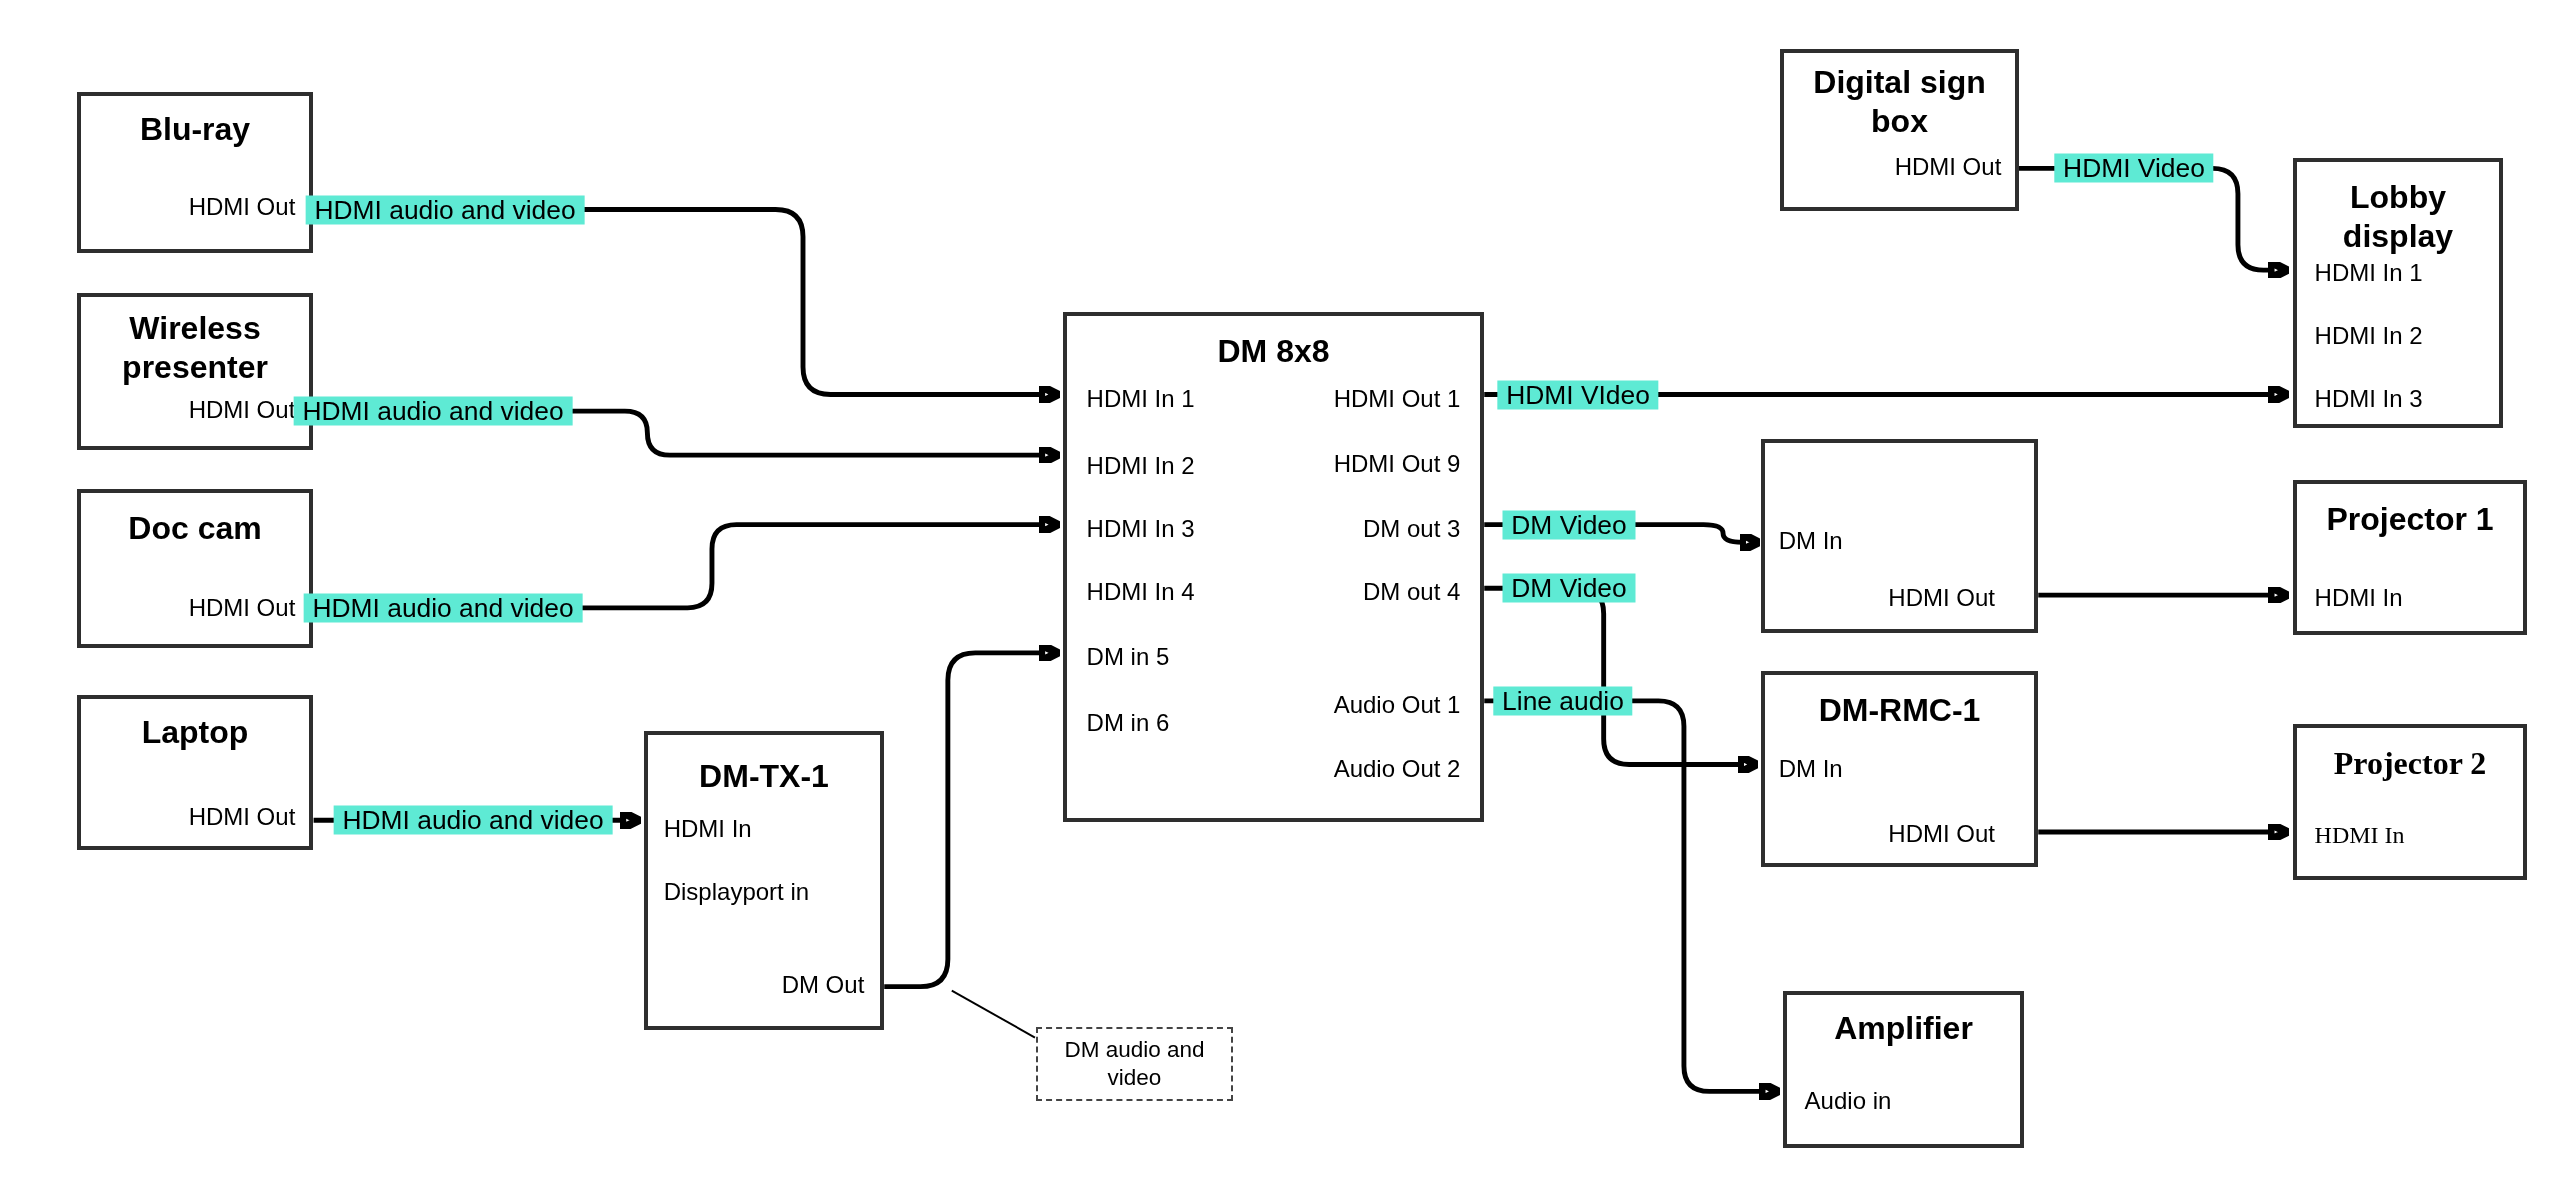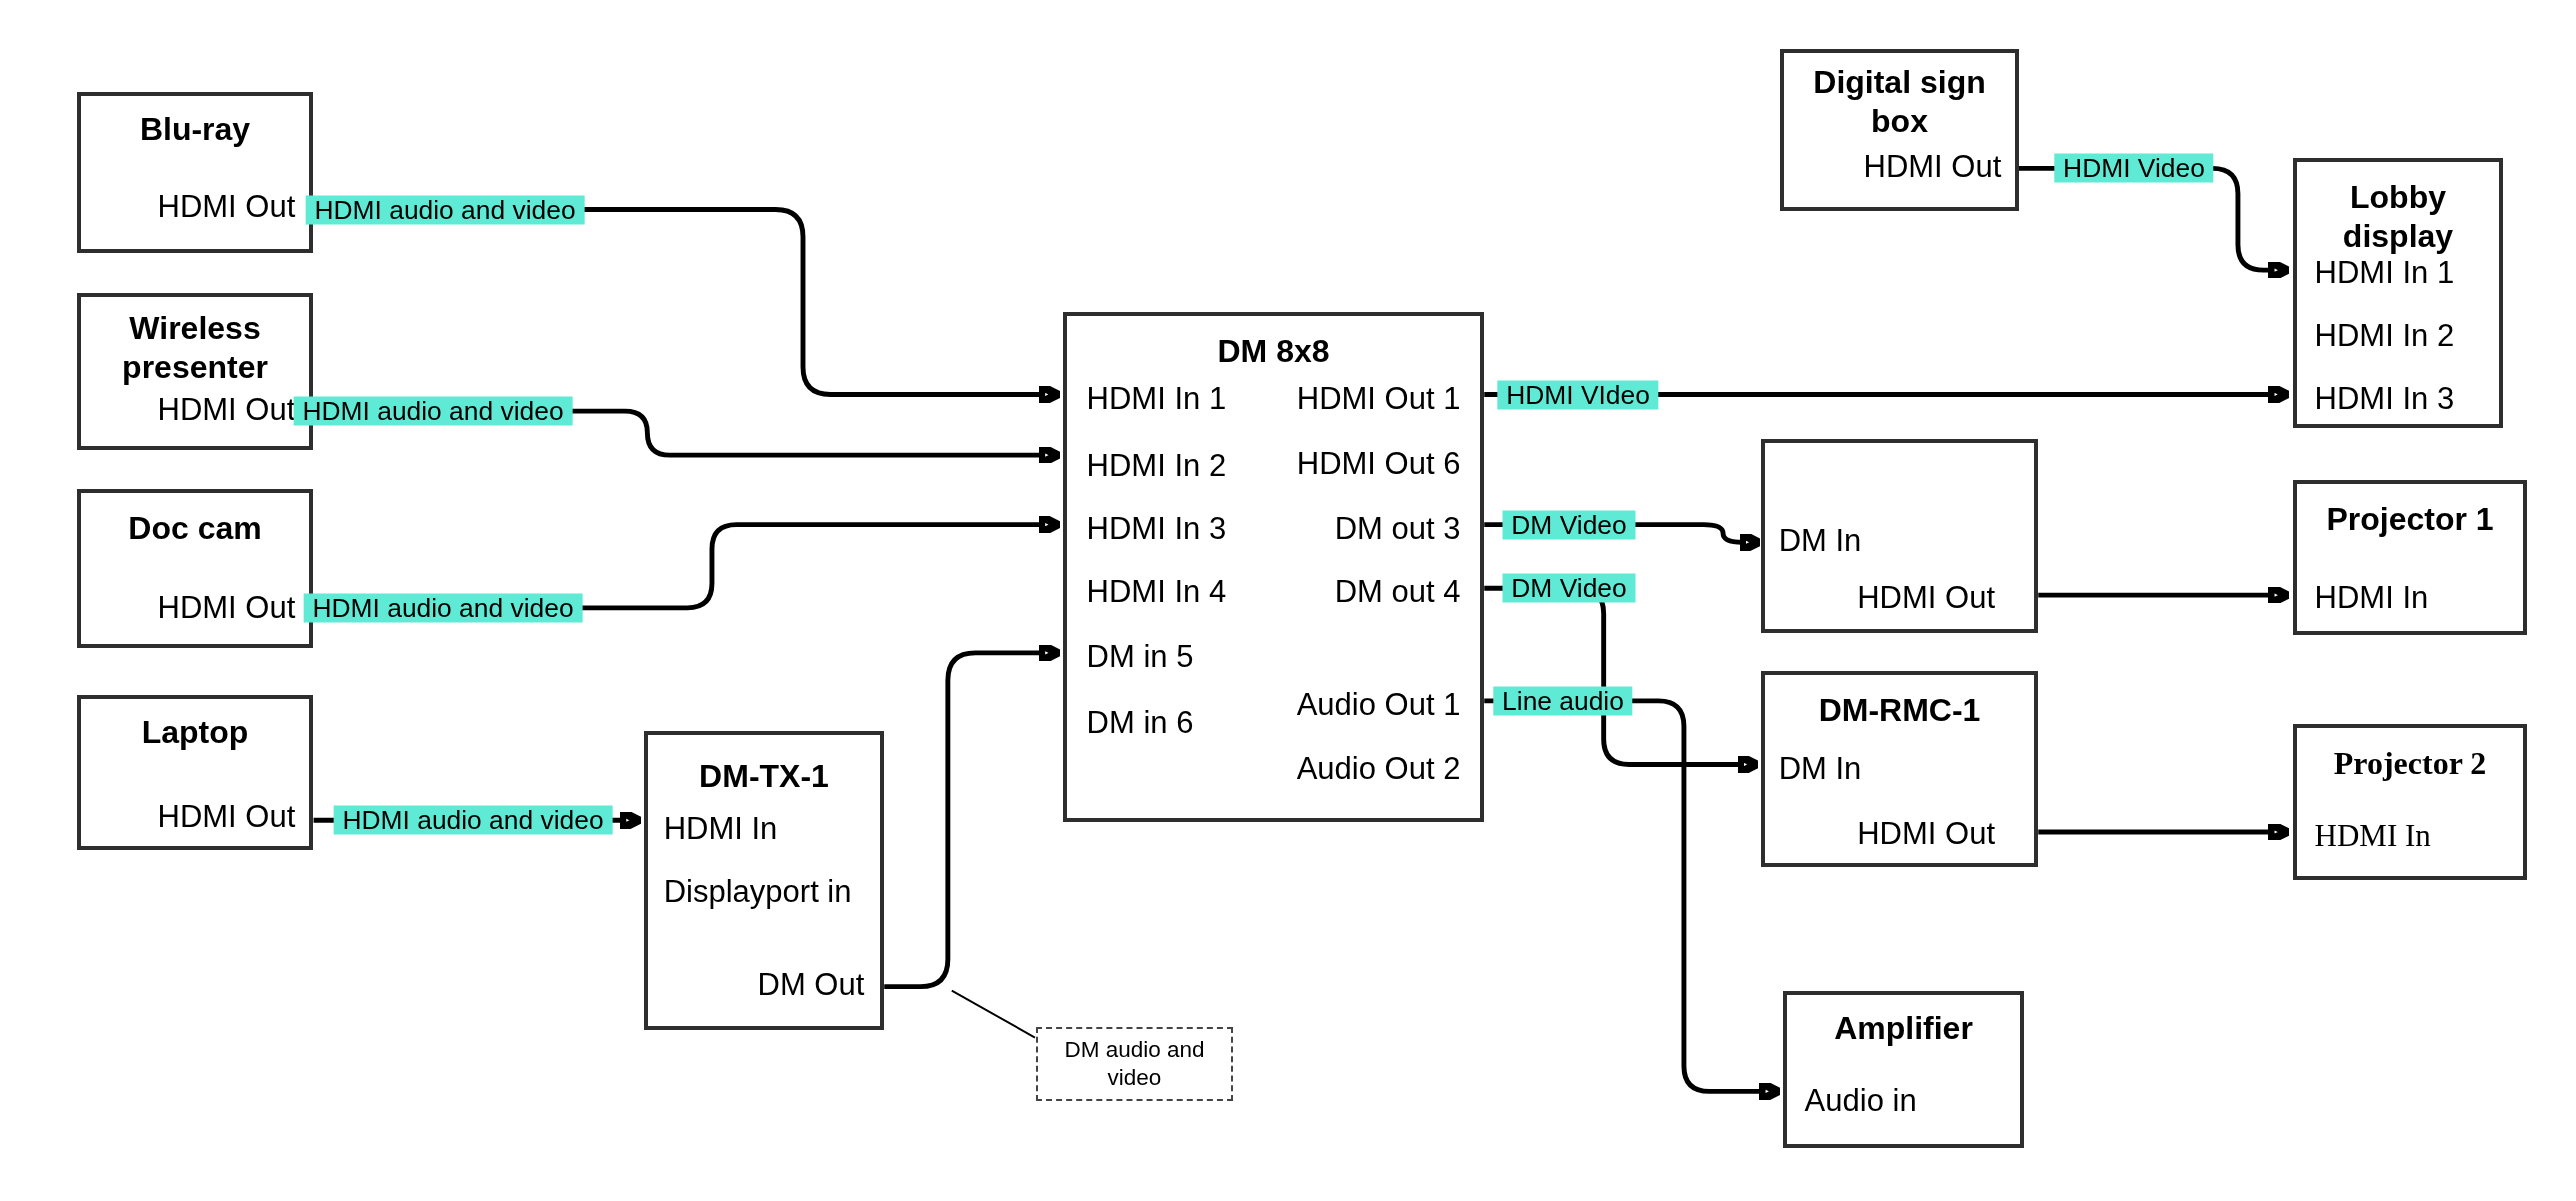--- a/index.html
+++ b/index.html
@@ -11,21 +11,21 @@
   svg.wires path{stroke:#000;stroke-width:5;fill:none;}
   svg.wires path.thin{stroke-width:2;}
   .node{
     position:absolute;background:#fff;border:4.9px solid #2e2e2e;box-sizing:border-box;
   }
   .node .title{
     width:100%;text-align:center;font-weight:bold;font-size:32px;line-height:39px;
     box-sizing:border-box;
   }
   .port{
-    position:absolute;font-size:31px;line-height:31px;white-space:nowrap;
+    position:absolute;font-size:24px;line-height:31px;white-space:nowrap;
   }
   .edge-label{
     position:absolute;transform:translate(-50%,-50%);background:#5eead4;
     font-size:26.4px;line-height:29px;padding:0 8.8px;white-space:nowrap;z-index:3;
   }
   .note{
     position:absolute;border:2px dashed #444;background:#fff;box-sizing:border-box;
     display:flex;align-items:center;justify-content:center;text-align:center;
   }
   .note .note-text{font-size:22.5px;line-height:28px;width:157px;}
@@ -113,21 +113,21 @@
 
   <div class="node" id="n-dm8x8">
     <div class="title">DM 8x8</div>
     <span class="port" style="top:67px;left:19.6px;">HDMI In 1</span>
     <span class="port" style="top:134px;left:19.6px;">HDMI In 2</span>
     <span class="port" style="top:197px;left:19.6px;">HDMI In 3</span>
     <span class="port" style="top:260px;left:19.6px;">HDMI In 4</span>
     <span class="port" style="top:325px;left:19.6px;">DM in 5</span>
     <span class="port" style="top:391px;left:19.6px;">DM in 6</span>
     <span class="port" style="top:67px;right:19.6px;">HDMI Out 1</span>
-    <span class="port" style="top:132px;right:19.6px;">HDMI Out 6</span>
+    <span class="port" style="top:132px;right:19.6px;">HDMI Out 9</span>
     <span class="port" style="top:197px;right:19.6px;">DM out 3</span>
     <span class="port" style="top:260px;right:19.6px;">DM out 4</span>
     <span class="port" style="top:373px;right:19.6px;">Audio Out 1</span>
     <span class="port" style="top:437px;right:19.6px;">Audio Out 2</span>
   </div>
 
   <div class="node" id="n-digitalsign">
     <div class="title">Digital sign box</div>
     <span class="port" style="top:98px;right:13.7px;">HDMI Out</span>
   </div>

